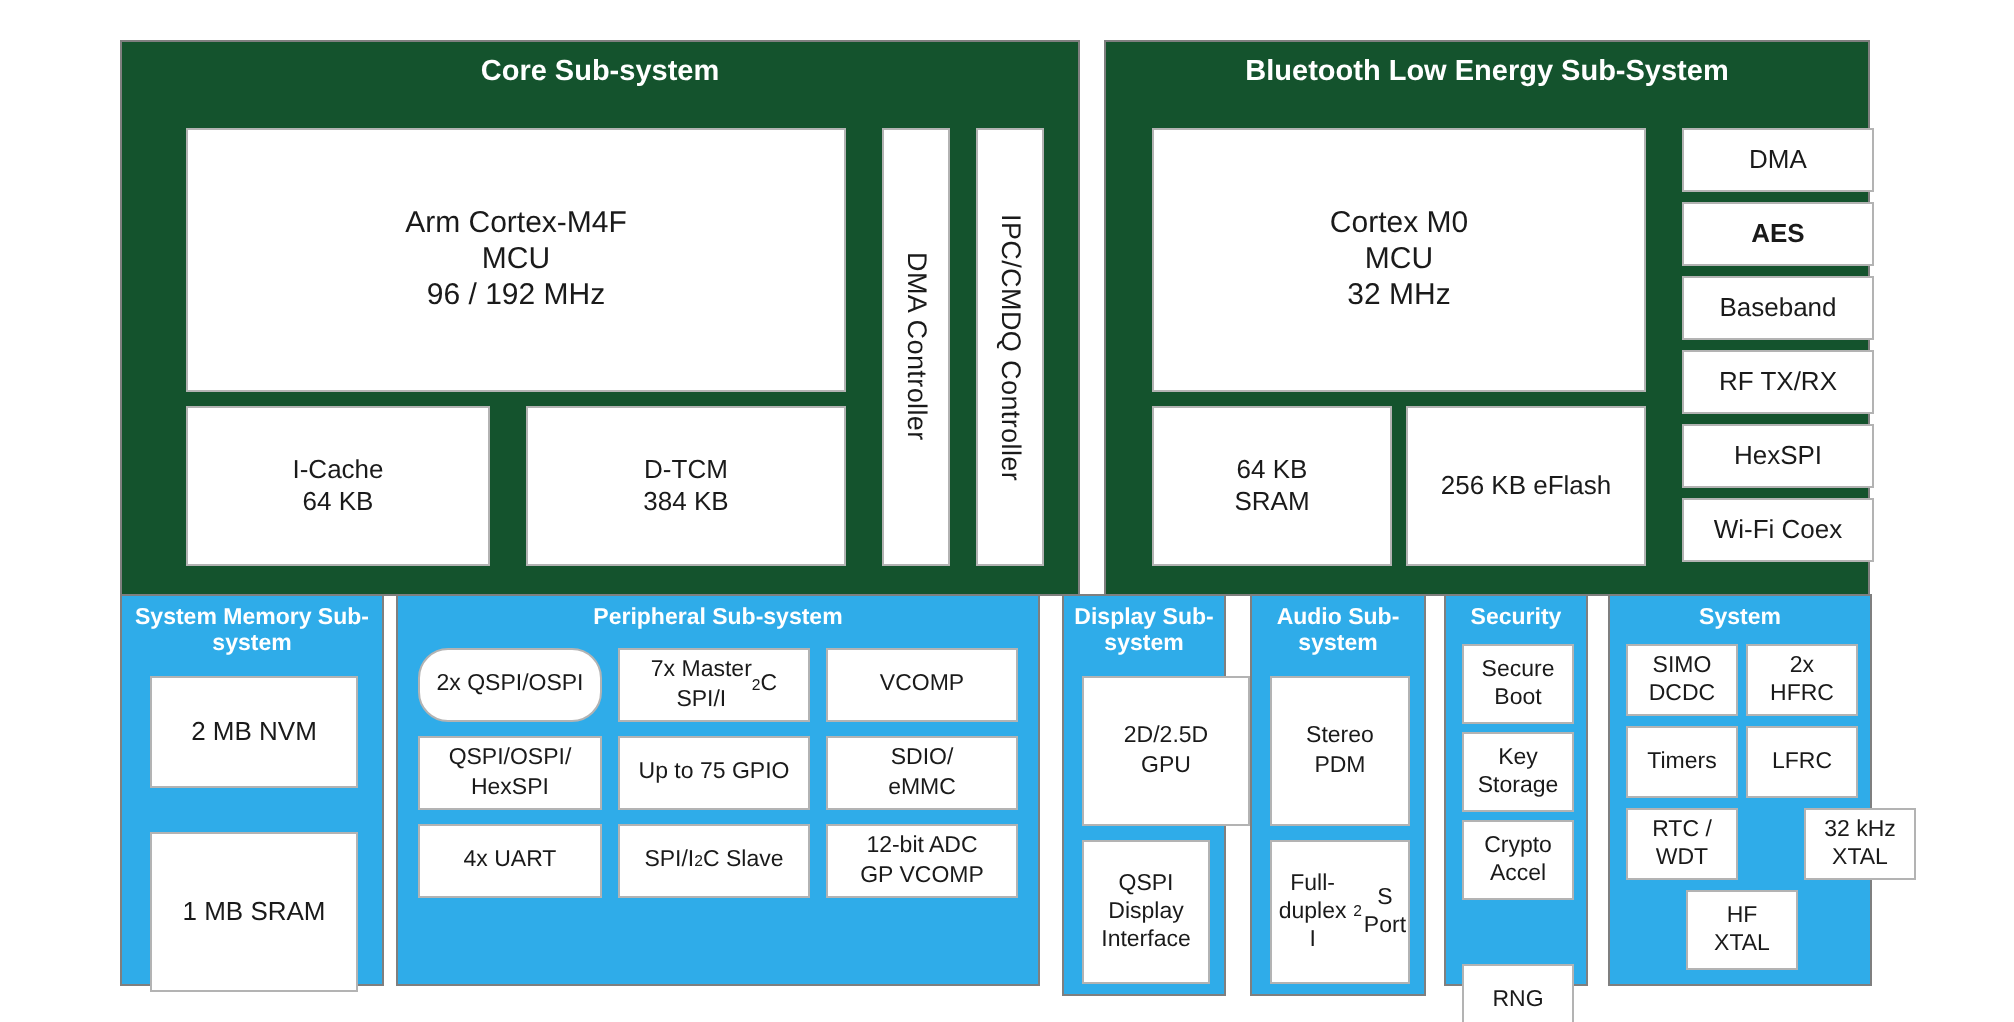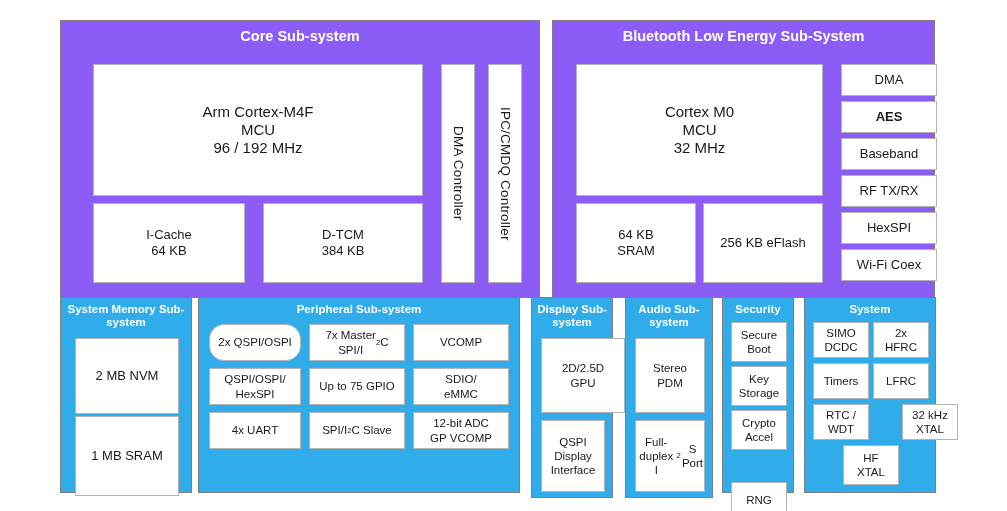--- a/index.html
+++ b/index.html
@@ -20,21 +20,21 @@
     height: 511px;
     background: #ffffff;
     overflow: hidden;
   }
   
   .panel {
     position: absolute;
     box-sizing: border-box;
     border: 1px solid #7f7f7f;
   }
-  .panel.dark  { background: #8b5cf6; }
+  .panel.dark  { background: #14532d; }
   .panel.light { background: #2FACE9; }
 
   .panel-title {
     position: absolute;
     left: 0;
     right: 0;
     text-align: center;
     color: #ffffff;
     font-weight: bold;
     line-height: 1.12;
@@ -112,21 +112,21 @@
     <div class="blk f12" style="left:288px; top:117px; width:96px; height:32px;">Baseband</div>
     <div class="blk f12" style="left:288px; top:154px; width:96px; height:32px;">RF TX/RX</div>
     <div class="blk f12" style="left:288px; top:191px; width:96px; height:32px;">HexSPI</div>
     <div class="blk f12" style="left:288px; top:228px; width:96px; height:32px;">Wi-Fi Coex</div>
   </div>
 
   <div class="panel light" style="left:60px; top:297px; width:132px; height:196px;">
     <div class="panel-title small">System Memory
 Sub-system</div>
 
-    <div class="blk f12" style="left:14px; top:40px; width:104px; height:76px;">2 MB NVM</div>
+    <div class="blk f12" style="left:14px; top:40px; width:104px; height:56px;">2 MB NVM</div>
     <div class="blk f12" style="left:14px; top:118px; width:104px; height:80px;">1 MB SRAM</div>
   </div>
 
   <div class="panel light" style="left:198px; top:297px; width:322px; height:196px;">
     <div class="panel-title small">Peripheral Sub-system</div>
 
     <div class="blk f11" style="left:10px; top:26px; width:92px; height:37px;border-radius:15px;">2x QSPI/OSPI</div>
     <div class="blk f11" style="left:110px; top:26px; width:96px; height:37px;">7x Master<br>SPI/I<sup>2</sup>C</div>
     <div class="blk f11" style="left:214px; top:26px; width:96px; height:37px;">VCOMP</div>
 

